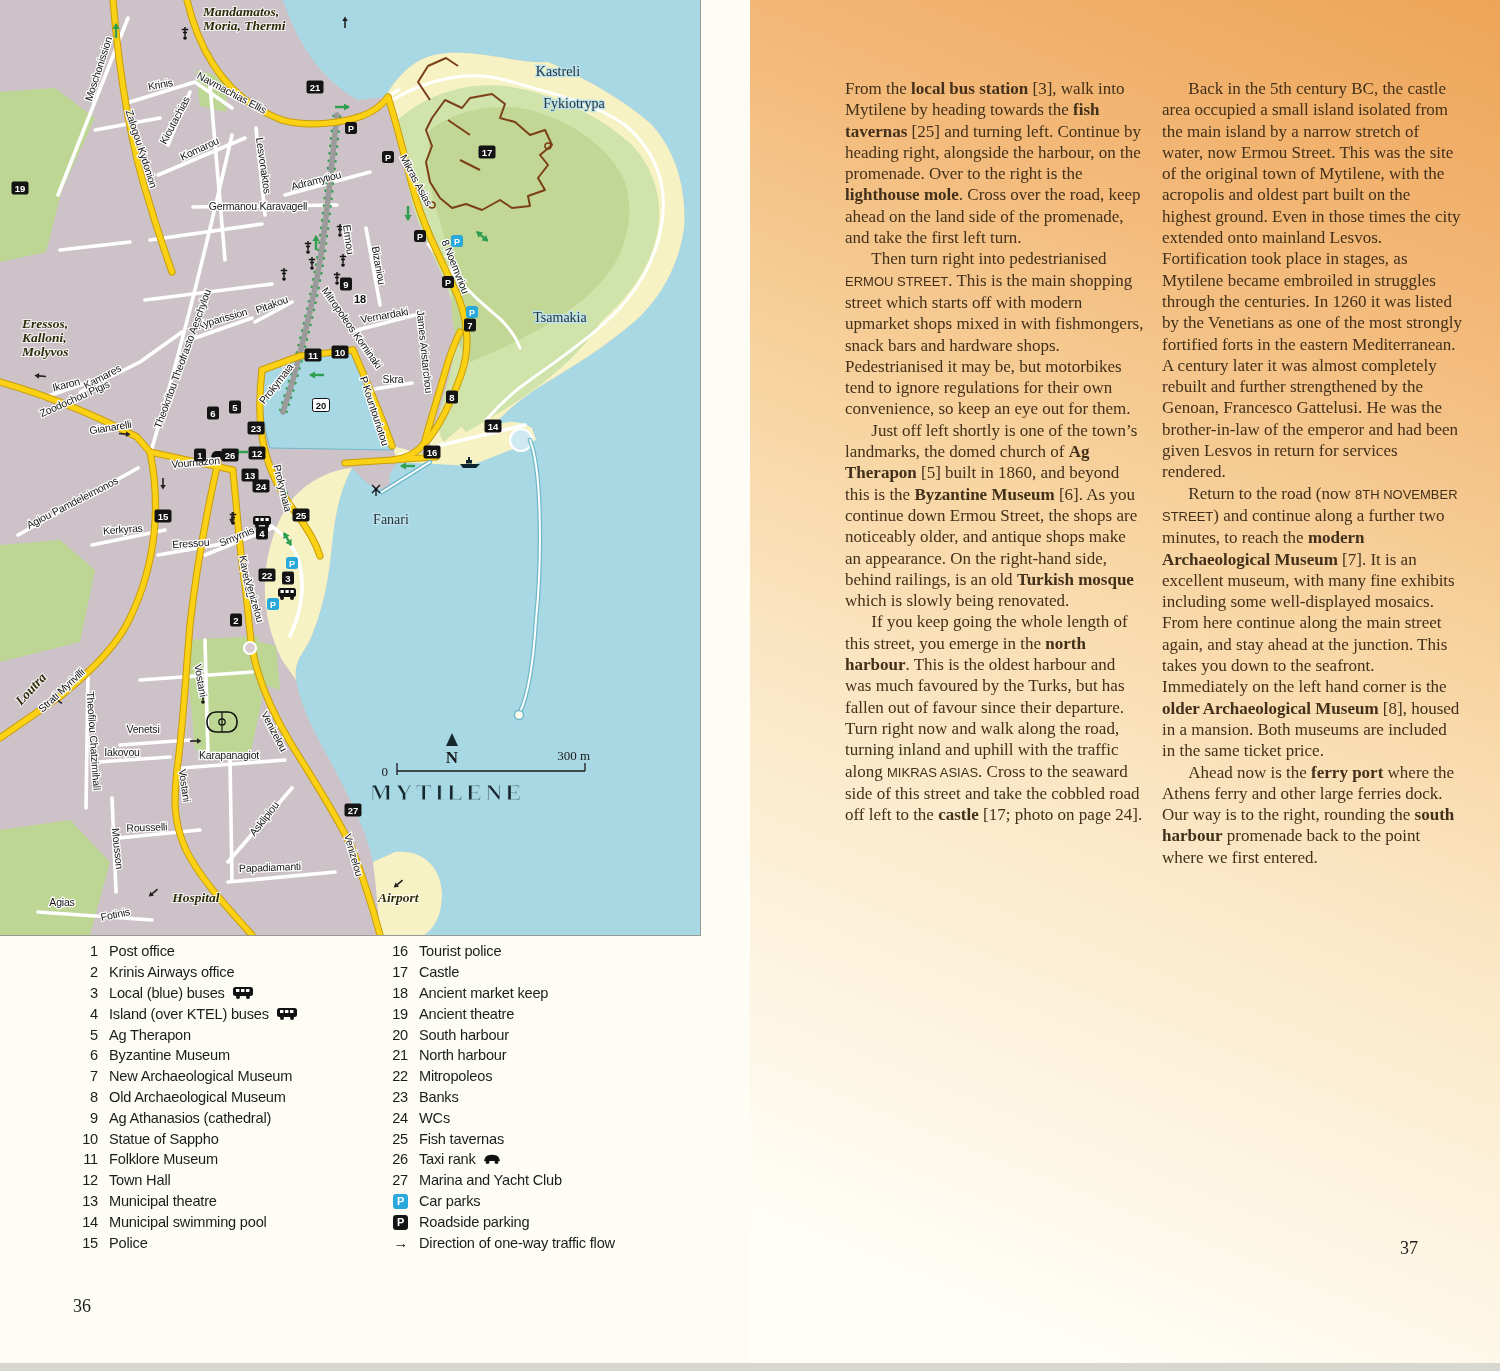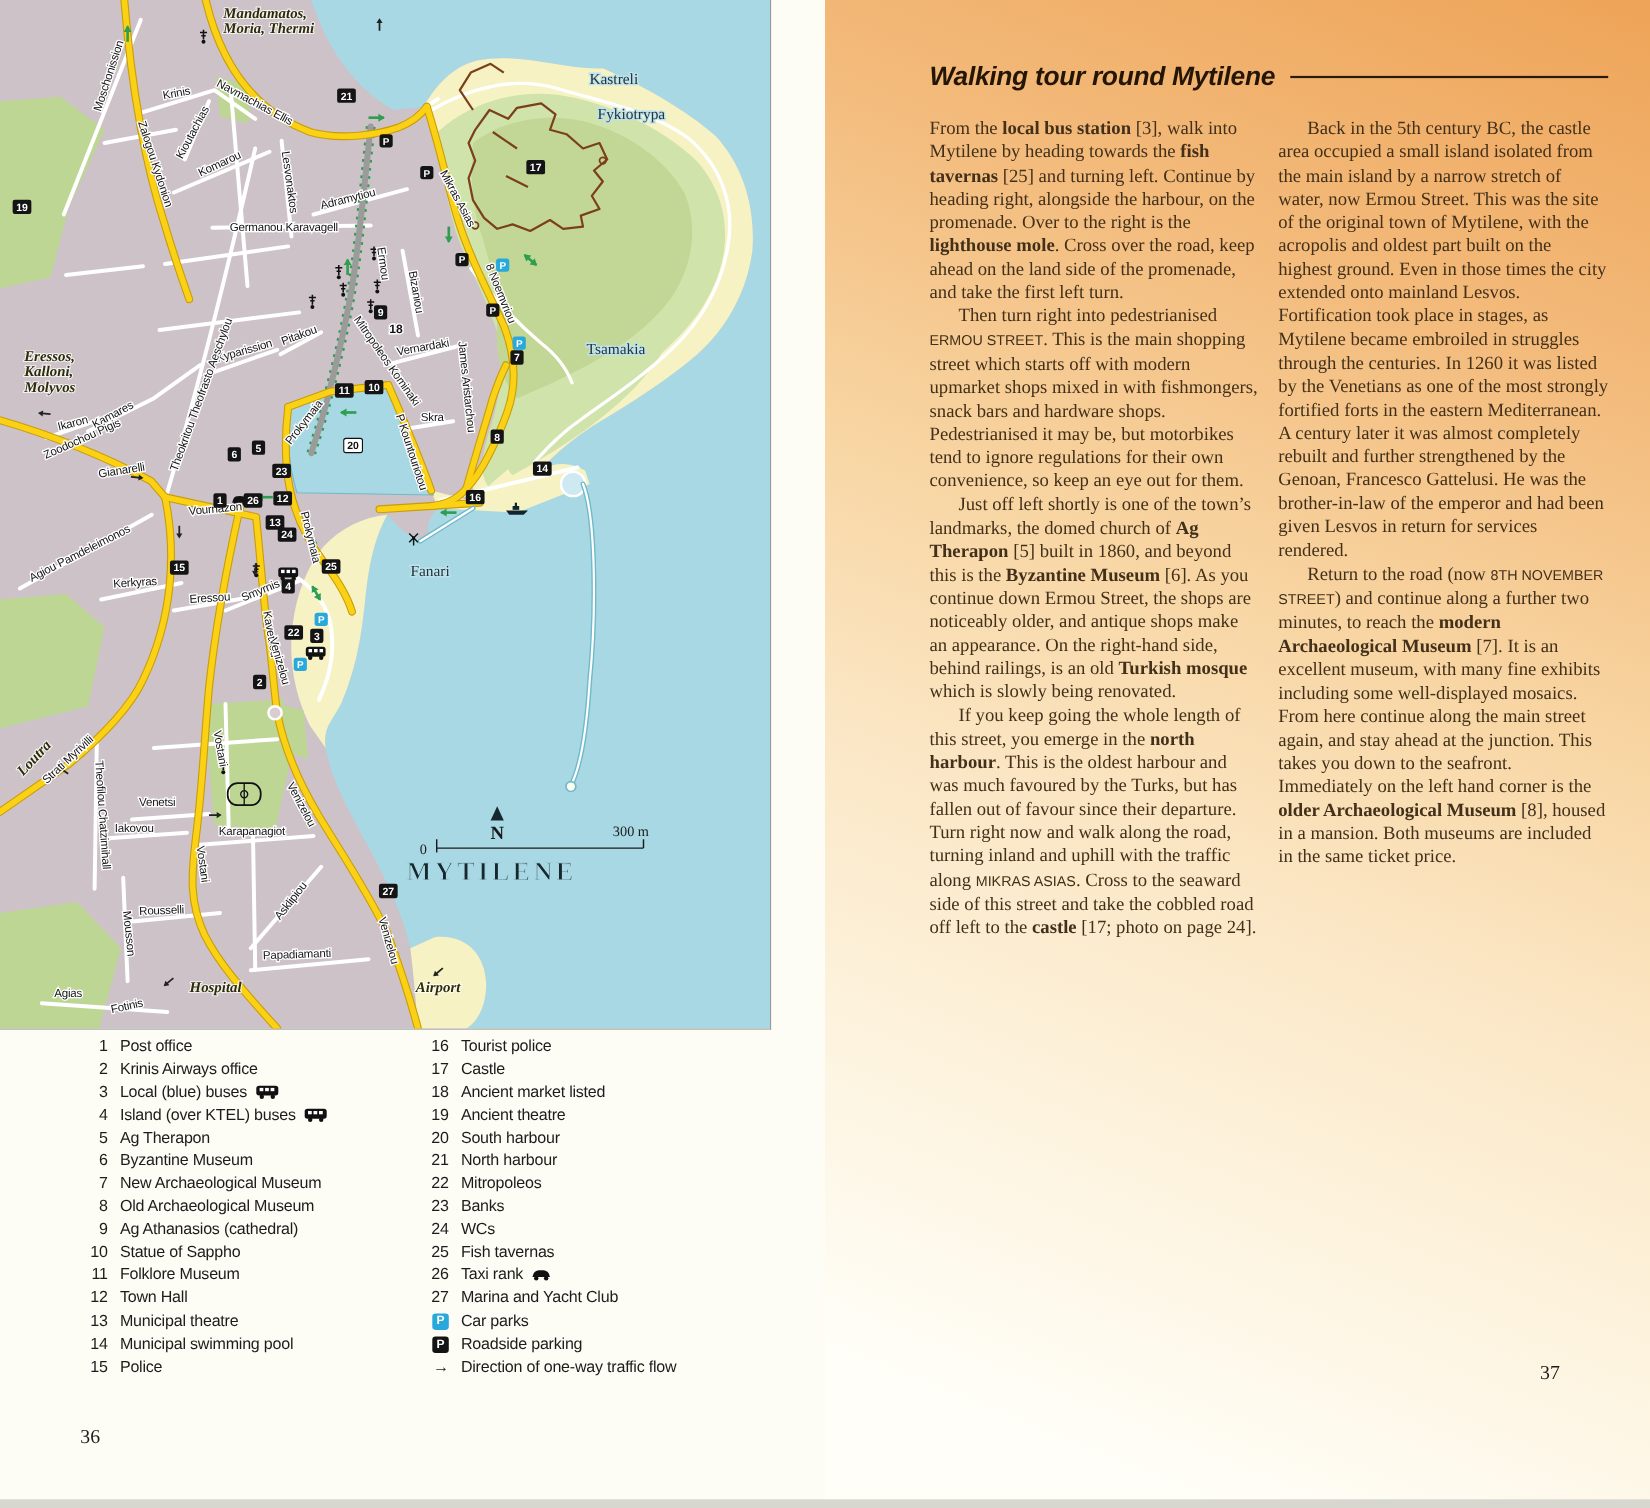--- a/index.html
+++ b/index.html
@@ -657,21 +657,21 @@
             <div class="lrow">
               <span class="lnum">16</span>
               <span>Tourist police</span>
             </div>
             <div class="lrow">
               <span class="lnum">17</span>
               <span>Castle</span>
             </div>
             <div class="lrow">
               <span class="lnum">18</span>
-              <span>Ancient market listed</span>
+              <span>Ancient market keep</span>
             </div>
             <div class="lrow">
               <span class="lnum">19</span>
               <span>Ancient theatre</span>
             </div>
             <div class="lrow">
               <span class="lnum">20</span>
               <span>South harbour</span>
             </div>
             <div class="lrow">
@@ -721,34 +721,31 @@
               <span class="lnum">→</span>
               <span>Direction of one-way traffic flow</span>
             </div>
           </div>
       </div>
       <div class="pagenum" id="pn36">36</div>
     </div>
 
     <div class="page-right">
       <div class="rp-inner">
-        <div class="title-row">
-          <h1 class="rp-title">Walking tour round Mytilene</h1>
-          <div class="title-rule"></div>
-        </div>
         <div class="cols">
           <div class="tcol" id="tcol-0">
               <p class="para"><span>From the </span><b>local bus station</b><span> [3], walk into Mytilene by heading towards the </span><b>fish tavernas</b><span> [25] and turning left. Continue by heading right, alongside the harbour, on the promenade. Over to the right is the </span><b>lighthouse mole</b><span>. Cross over the road, keep ahead on the land side of the promenade, and take the first left turn.</span></p>
               <p class="para ind"><span>Then turn right into pedestrianised </span><span class="cap">ERMOU STREET</span><span>. This is the main shopping street which starts off with modern upmarket shops mixed in with fishmongers, snack bars and hardware shops. Pedestrianised it may be, but motorbikes tend to ignore regulations for their own convenience, so keep an eye out for them.</span></p>
               <p class="para ind"><span>Just off left shortly is one of the town’s landmarks, the domed church of </span><b>Ag Therapon</b><span> [5] built in 1860, and beyond this is the </span><b>Byzantine Museum</b><span> [6]. As you continue down Ermou Street, the shops are noticeably older, and antique shops make an appearance. On the right-hand side, behind railings, is an old </span><b>Turkish mosque</b><span> which is slowly being renovated.</span></p>
               <p class="para ind"><span>If you keep going the whole length of this street, you emerge in the </span><b>north harbour</b><span>. This is the oldest harbour and was much favoured by the Turks, but has fallen out of favour since their departure. Turn right now and walk along the road, turning inland and uphill with the traffic along </span><span class="cap">MIKRAS ASIAS</span><span>. Cross to the seaward side of this street and take the cobbled road off left to the </span><b>castle</b><span> [17; photo on page 24].</span></p>
             </div>
           <div class="tcol" id="tcol-1">
               <p class="para ind"><span>Back in the 5th century BC, the castle area occupied a small island isolated from the main island by a narrow stretch of water, now Ermou Street. This was the site of the original town of Mytilene, with the acropolis and oldest part built on the highest ground. Even in those times the city extended onto mainland Lesvos. Fortification took place in stages, as Mytilene became embroiled in struggles through the centuries. In 1260 it was listed by the Venetians as one of the most strongly fortified forts in the eastern Mediterranean. A century later it was almost completely rebuilt and further strengthened by the Genoan, Francesco Gattelusi. He was the brother-in-law of the emperor and had been given Lesvos in return for services rendered.</span></p>
               <p class="para ind"><span>Return to the road (now </span><span class="cap">8TH NOVEMBER STREET</span><span>) and continue along a further two minutes, to reach the </span><b>modern Archaeological Museum</b><span> [7]. It is an excellent museum, with many fine exhibits including some well-displayed mosaics. From here continue along the main street again, and stay ahead at the junction. This takes you down to the seafront. Immediately on the left hand corner is the </span><b>older Archaeological Museum</b><span> [8], housed in a mansion. Both museums are included in the same ticket price.</span></p>
+              <p class="para ind"><span>Ahead now is the </span><b>ferry port</b><span> where the Athens ferry and other large ferries dock. Our way is to the right, rounding the </span><b>south harbour</b><span> promenade back to the point where we first entered.</span></p>
             </div>
         </div>
       </div>
       <div class="pagenum" id="pn37">37</div>
     </div>
   </div>
   <div id="bottom-band"></div>
 </div>
 
 </body></html>

